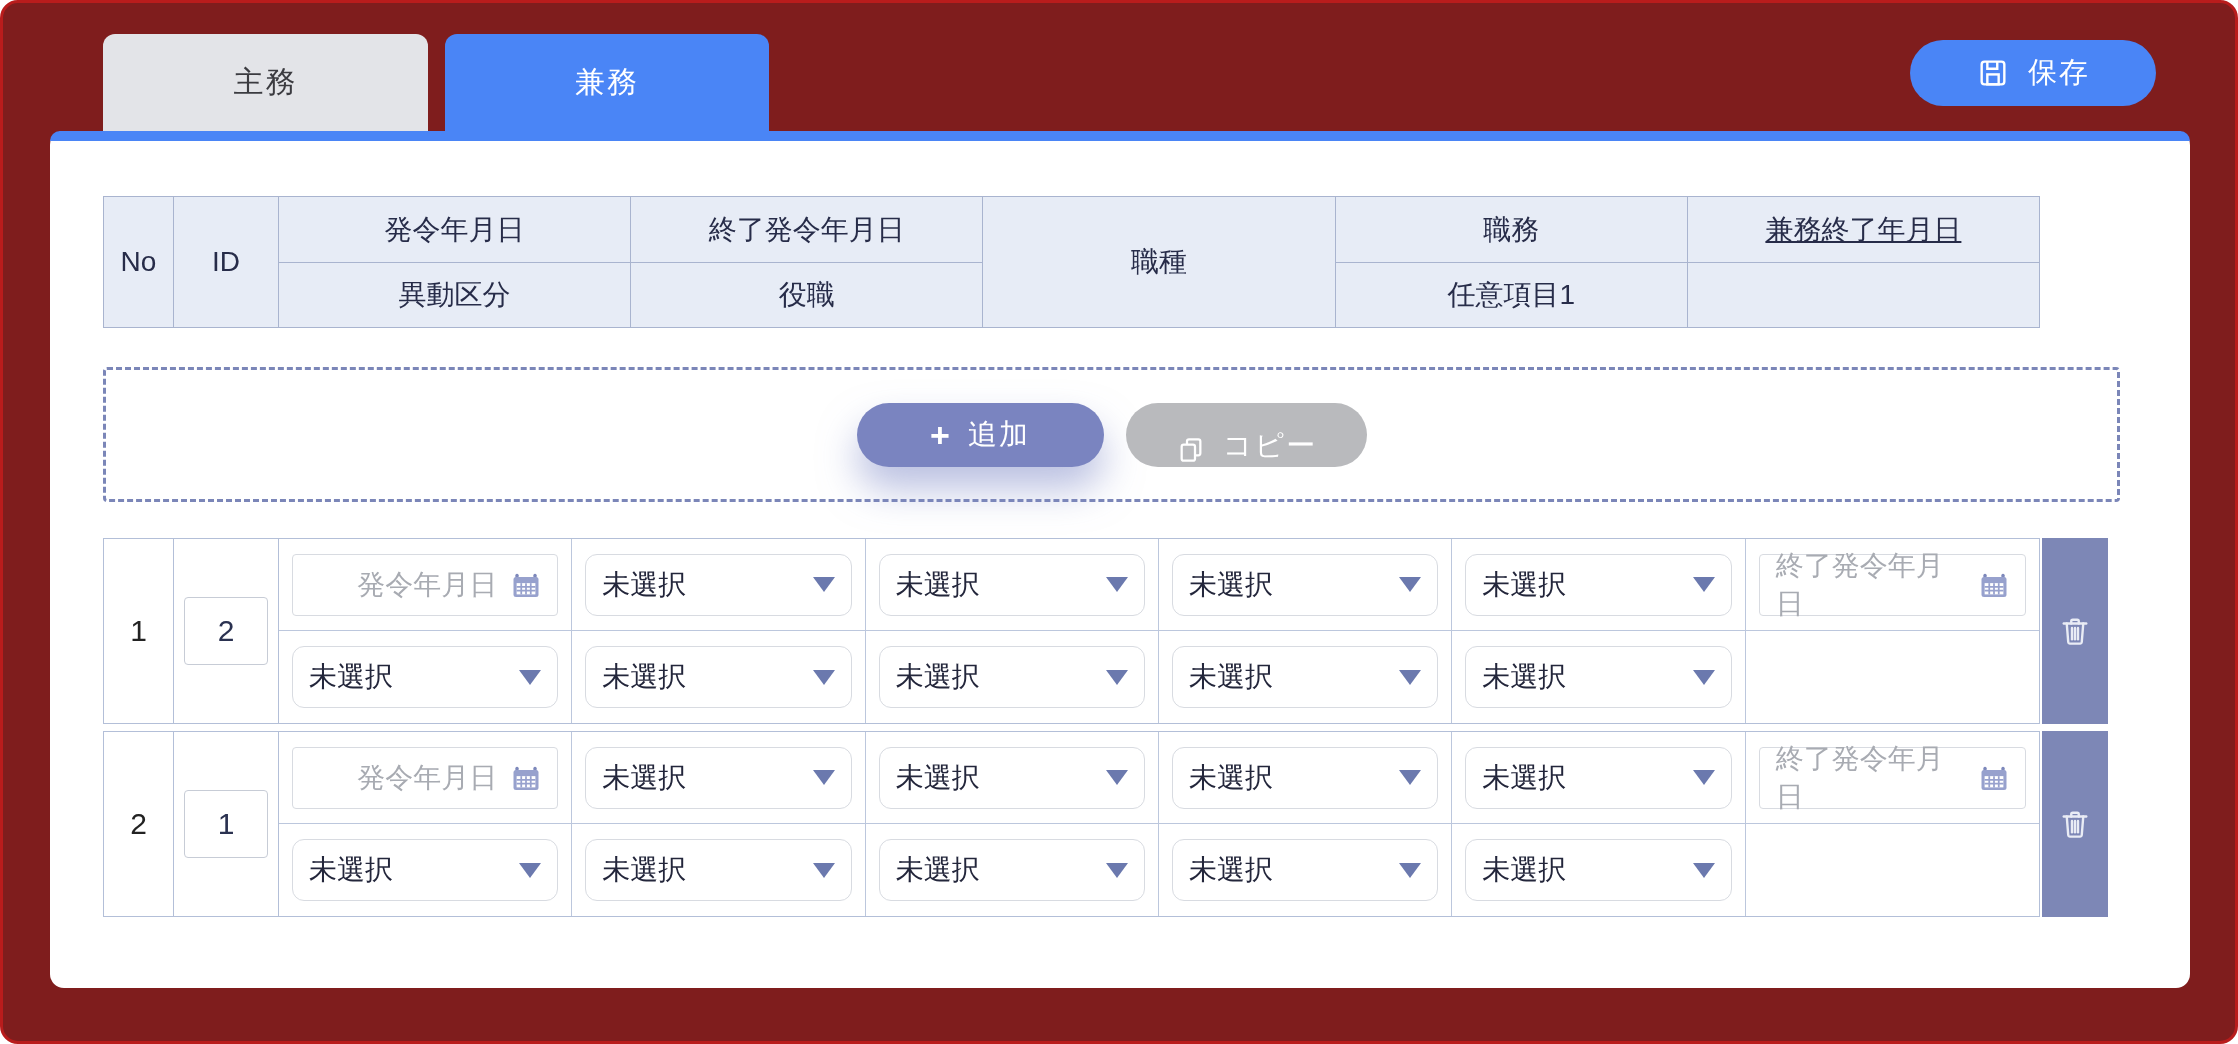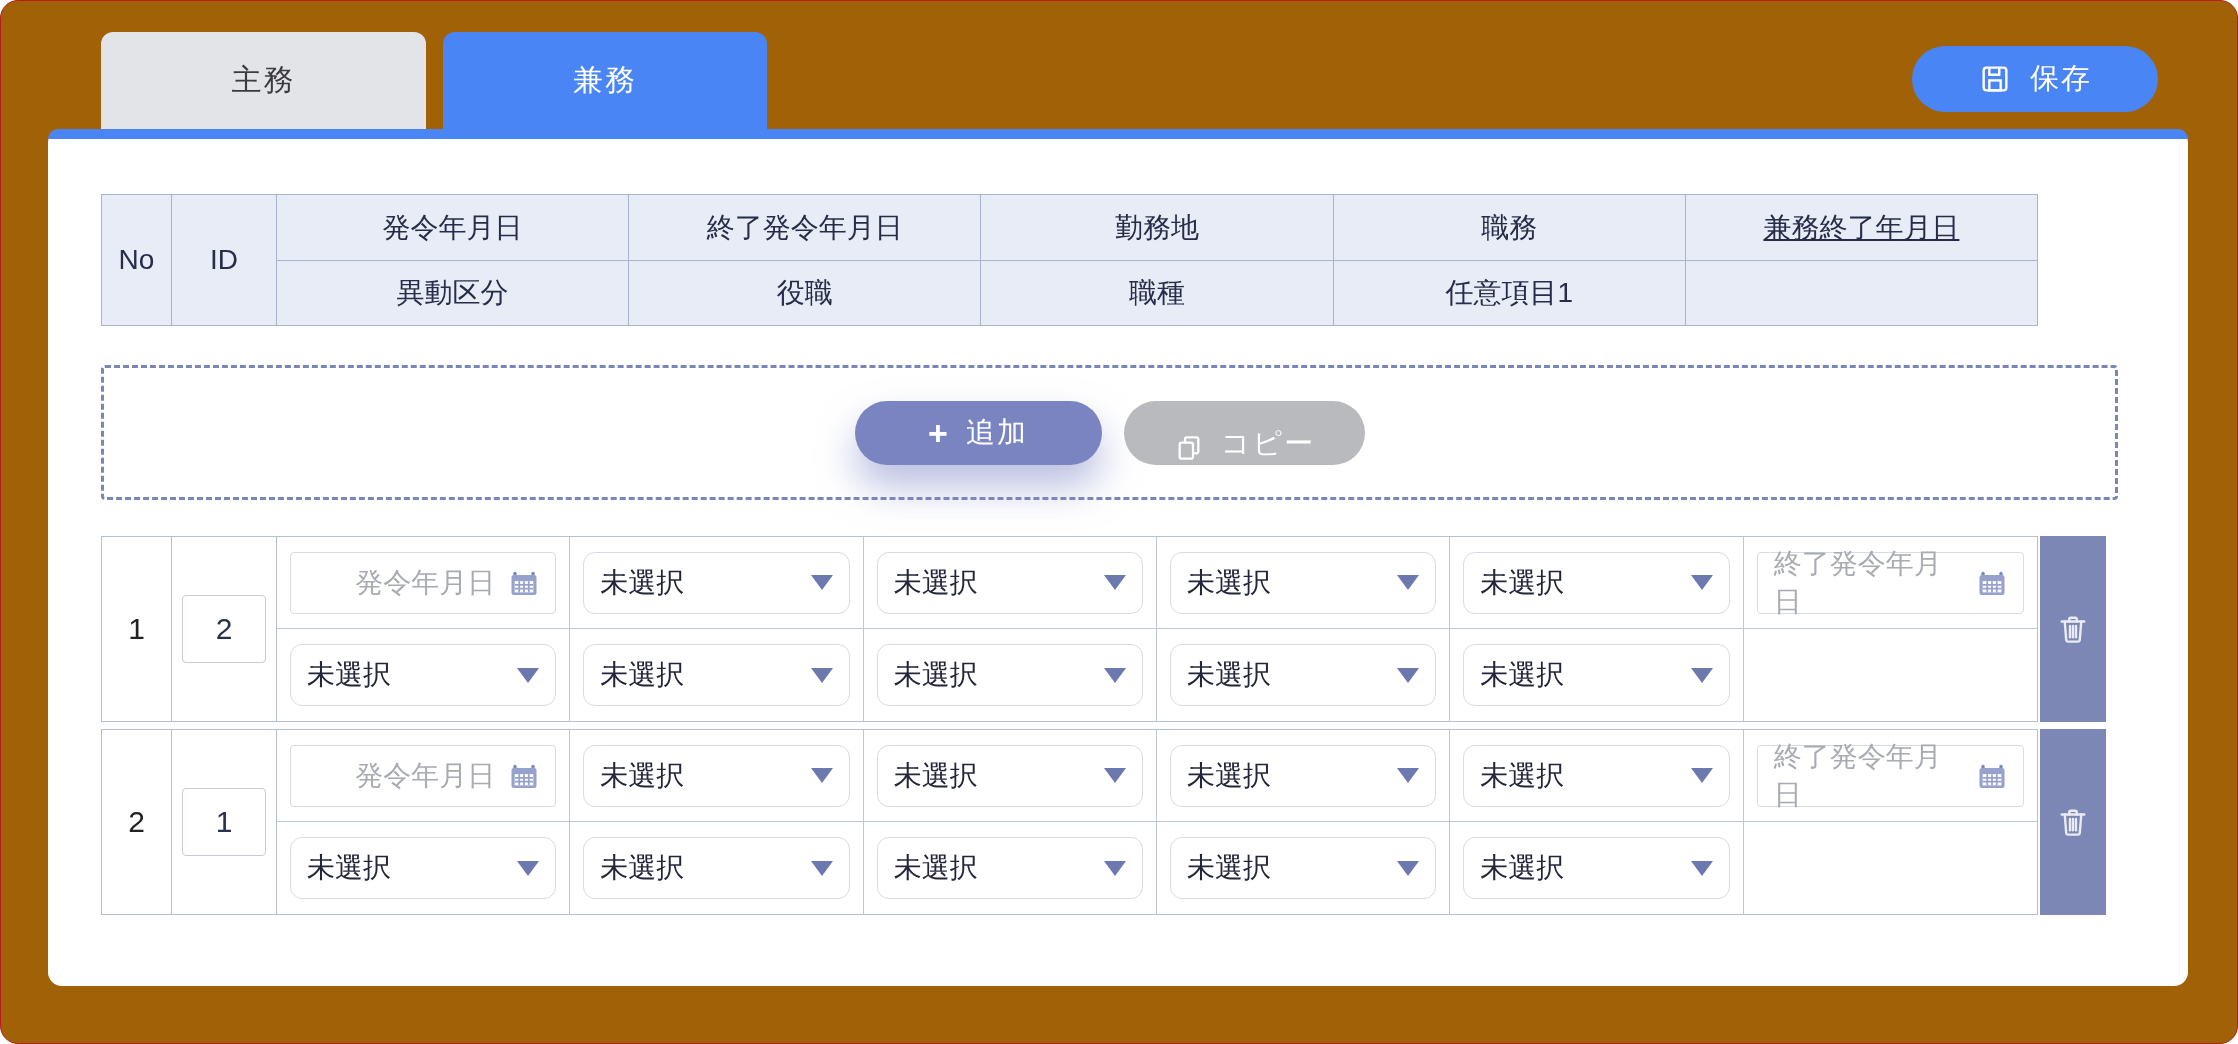--- a/index.html
+++ b/index.html
@@ -1,28 +1,28 @@
 <!DOCTYPE html>
 <html><head>
 <meta charset="utf-8">
 <style>
   html,body{margin:0;padding:0;background:#fff;font-family:"Liberation Sans","DejaVu Sans",sans-serif;}
-  .frame{position:relative;width:2238px;height:1044px;box-sizing:border-box;border:1px solid #b91c1c;
-         border-radius:18px;background:#a16207;overflow:hidden;}
+  .frame{position:relative;width:2238px;height:1044px;box-sizing:border-box;border:3px solid #b91c1c;
+         border-radius:18px;background:#7f1d1d;overflow:hidden;}
 
   
   .tab{position:absolute;top:31px;height:97px;border-radius:12px 12px 0 0;display:flex;
        align-items:center;justify-content:center;font-size:30px;cursor:pointer;letter-spacing:2px;}
   .tab-main{left:100px;width:325px;background:#e3e4e8;color:#3b3b40;}
   .tab-concurrent{left:442px;width:324px;background:#4a85f6;color:#ffffff;align-items:center;}
 
   
   .save-btn{position:absolute;top:37px;right:79px;width:246px;height:66px;border-radius:33px;
             background:#4a85f6;color:#fff;display:flex;align-items:center;justify-content:center;
-            gap:18px;font-size:29px;cursor:pointer;border:none;letter-spacing:2px;margin-top:8px;}
+            gap:18px;font-size:29px;cursor:pointer;border:none;letter-spacing:2px;}
 
   
   .panel{position:absolute;left:47px;top:128px;width:2140px;height:857px;background:#ffffff;
          border-radius:14px;}
   .accent-bar{height:10px;background:#4a85f6;border-radius:14px 14px 0 0;}
 
   
   .htable{position:absolute;left:53px;top:65px;width:1937px;height:132px;background:#e7ecf6;
           border:1px solid #a9b4cf;display:flex;box-sizing:border-box;font-size:28px;color:#272c49;}
   .hno{width:69px;border-right:1px solid #a9b4cf;display:flex;align-items:center;justify-content:center;}
@@ -96,21 +96,20 @@
       <div class="hid">ID</div>
       <div class="hcol">
         <div class="t">発令年月日</div>
         <div class="b">異動区分</div>
       </div>
       <div class="hcol">
         <div class="t">終了発令年月日</div>
         <div class="b">役職</div>
       </div>
       <div class="hcol">
-        <div class="t">勤務地</div>
         <div class="b">職種</div>
       </div>
       <div class="hcol">
         <div class="t">職務</div>
         <div class="b">任意項目1</div>
       </div>
       <div class="hcol">
         <div class="t">兼務終了年月日</div>
         <div class="b"></div>
       </div>

